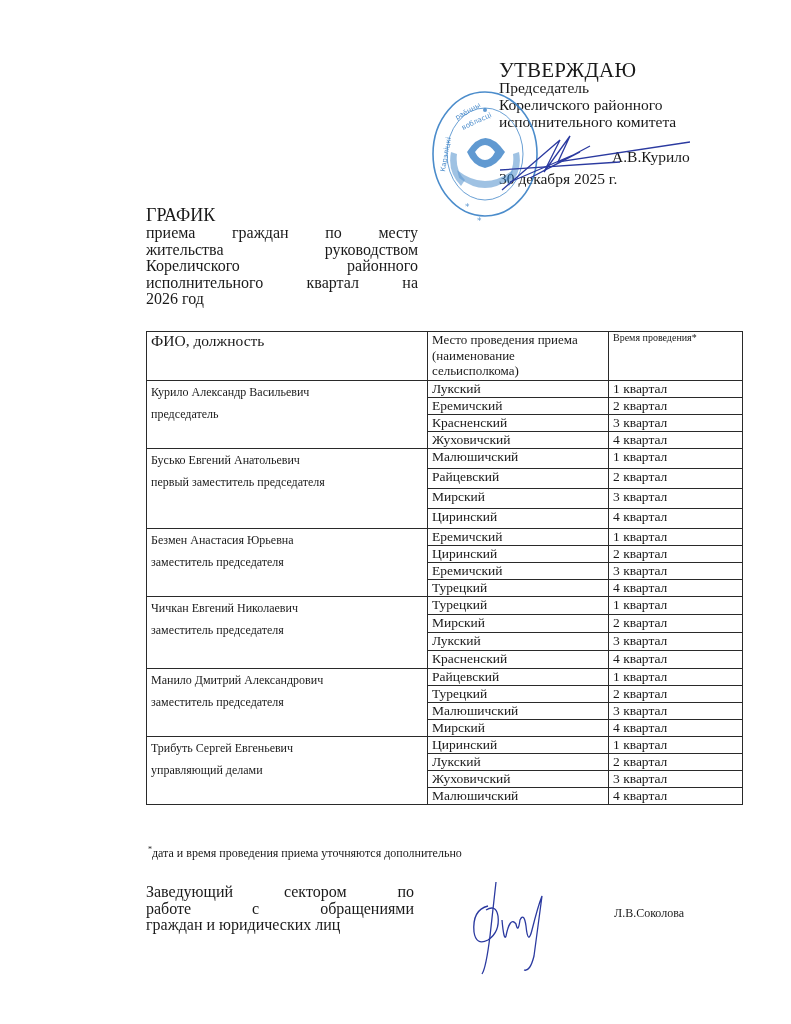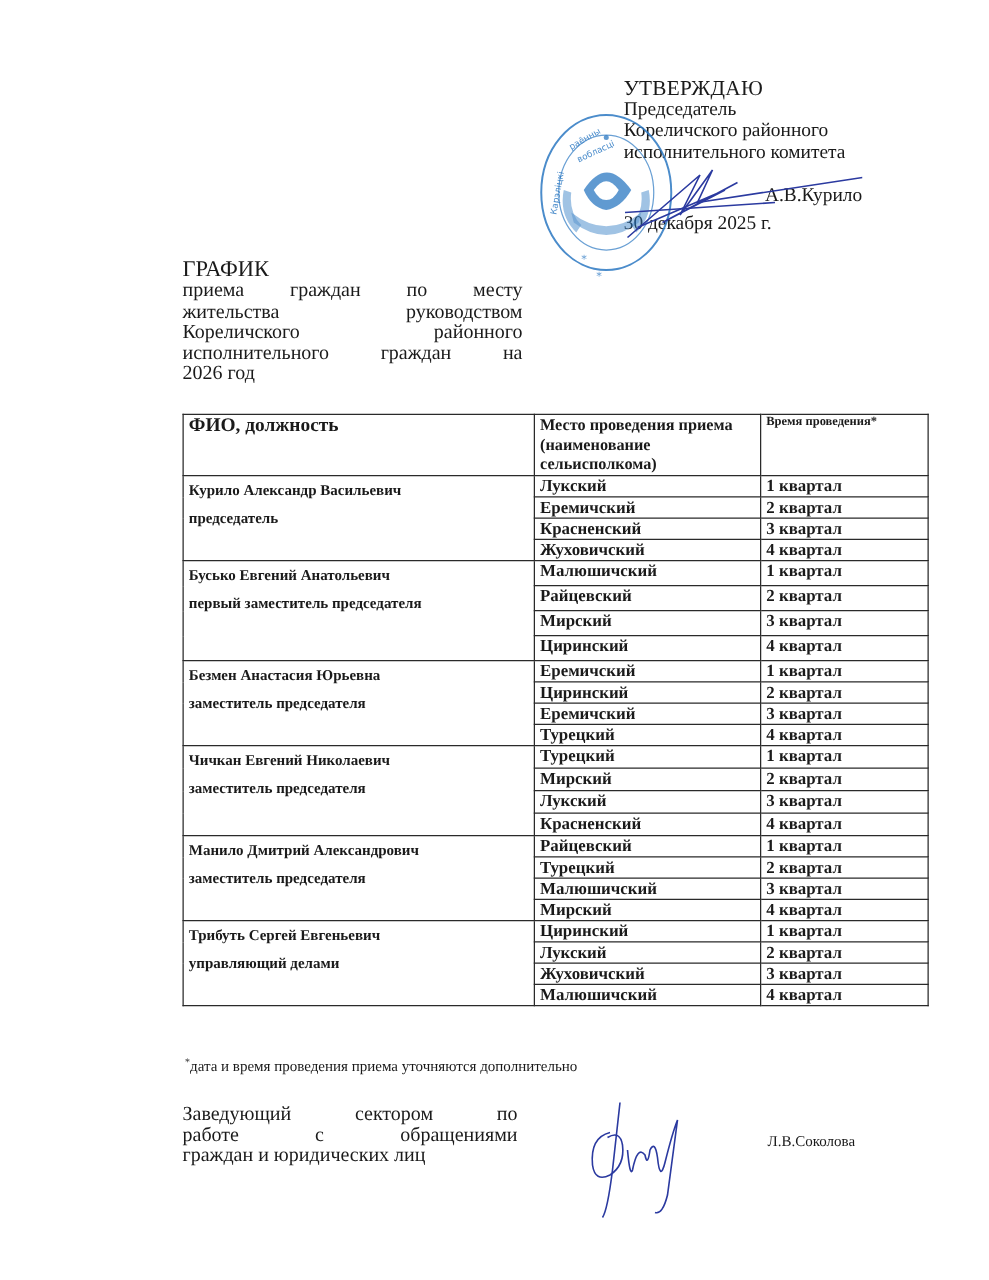--- a/index.html
+++ b/index.html
@@ -3,42 +3,42 @@
 <meta charset="utf-8">
 <style>
   html, body { margin: 0; padding: 0; background: #ffffff; }
   body {
     width: 791px; height: 1024px; position: relative; overflow: hidden;
     font-family: "Liberation Serif", "DejaVu Serif", serif; color: #1a1a1a;
   }
   .approve {
     position: absolute; left: 499px; top: 62px; font-size: 15.5px; line-height: 17px;
   }
-  .approve .hd { font-size: 17px; letter-spacing: 0.2px; }
+  .approve .hd { font-size: 21px; letter-spacing: 0.2px; }
   .approve .sig-name { position: absolute; left: 113px; top: 86px; white-space: nowrap; font-size: 15.5px; text-align: right; }
   .approve .date { position: absolute; left: 0px; top: 108px; white-space: nowrap; font-size: 15.5px; }
   .approve .line { white-space: nowrap; }
   .stamp {
     position: absolute; left: 427px; top: 82px; width: 112px; height: 148px; pointer-events: none;
   }
   .signature-chief { position: absolute; left: 500px; top: 132px; width: 190px; height: 60px; pointer-events:none; }
 
   .title-block {
     position: absolute; left: 146px; top: 206px; width: 272px; font-size: 16px; line-height: 16.5px;
   }
   .title-block .t1 { font-size: 18px; line-height: 19px; }
   .title-block .j { text-align: justify; text-align-last: justify; }
   .title-block .last { text-align: left; }
 
   table.schedule {
     position: absolute; left: 146px; top: 331px; width: 597px;
     border-collapse: collapse; font-size: 13.5px;
   }
   table.schedule td, table.schedule th {
-    border: 1px solid #2a2a2a; padding: 0 4px; vertical-align: top; font-weight: bold; text-align: left;
+    border: 1px solid #2a2a2a; padding: 0 4px; vertical-align: top; font-weight: normal; text-align: left;
   }
   table.schedule th { height: 48px; }
   th.c1 { width: 272px; font-size: 15.5px; padding-top: 6px; }
   th.c2 { width: 172px; font-size: 13px; line-height: 15.5px; padding-top: 2px; }
   th.c3 { font-size: 10px; padding-top: 2px; }
   td.person { font-size: 12px; line-height: 22px; padding-top: 2px; }
   td.place, td.time { font-size: 13.5px; height: 16px; line-height: 16px; padding-top: 1px; }
 
   .footnote { position: absolute; left: 148px; top: 845px; font-size: 12px; }
   .footnote sup { font-size: 8px; }
@@ -91,21 +91,21 @@
     <path d="M10 50 L80 20 L30 46 L90 14"></path>
     <path d="M0 38 L120 30"></path>
   </g>
 </svg>
 
 <div class="title-block">
   <div class="t1">ГРАФИК</div>
   <div class="j">приема граждан по месту</div>
   <div class="j">жительства руководством</div>
   <div class="j">Кореличского районного</div>
-  <div class="j">исполнительного граждан на</div>
+  <div class="j">исполнительного квартал на</div>
   <div class="last">2026 год</div>
 </div>
 
 <table class="schedule">
   <thead>
     <tr>
       <th class="c1">ФИО, должность</th>
       <th class="c2">
         <div>Место проведения приема</div>
         <div>(наименование</div>

